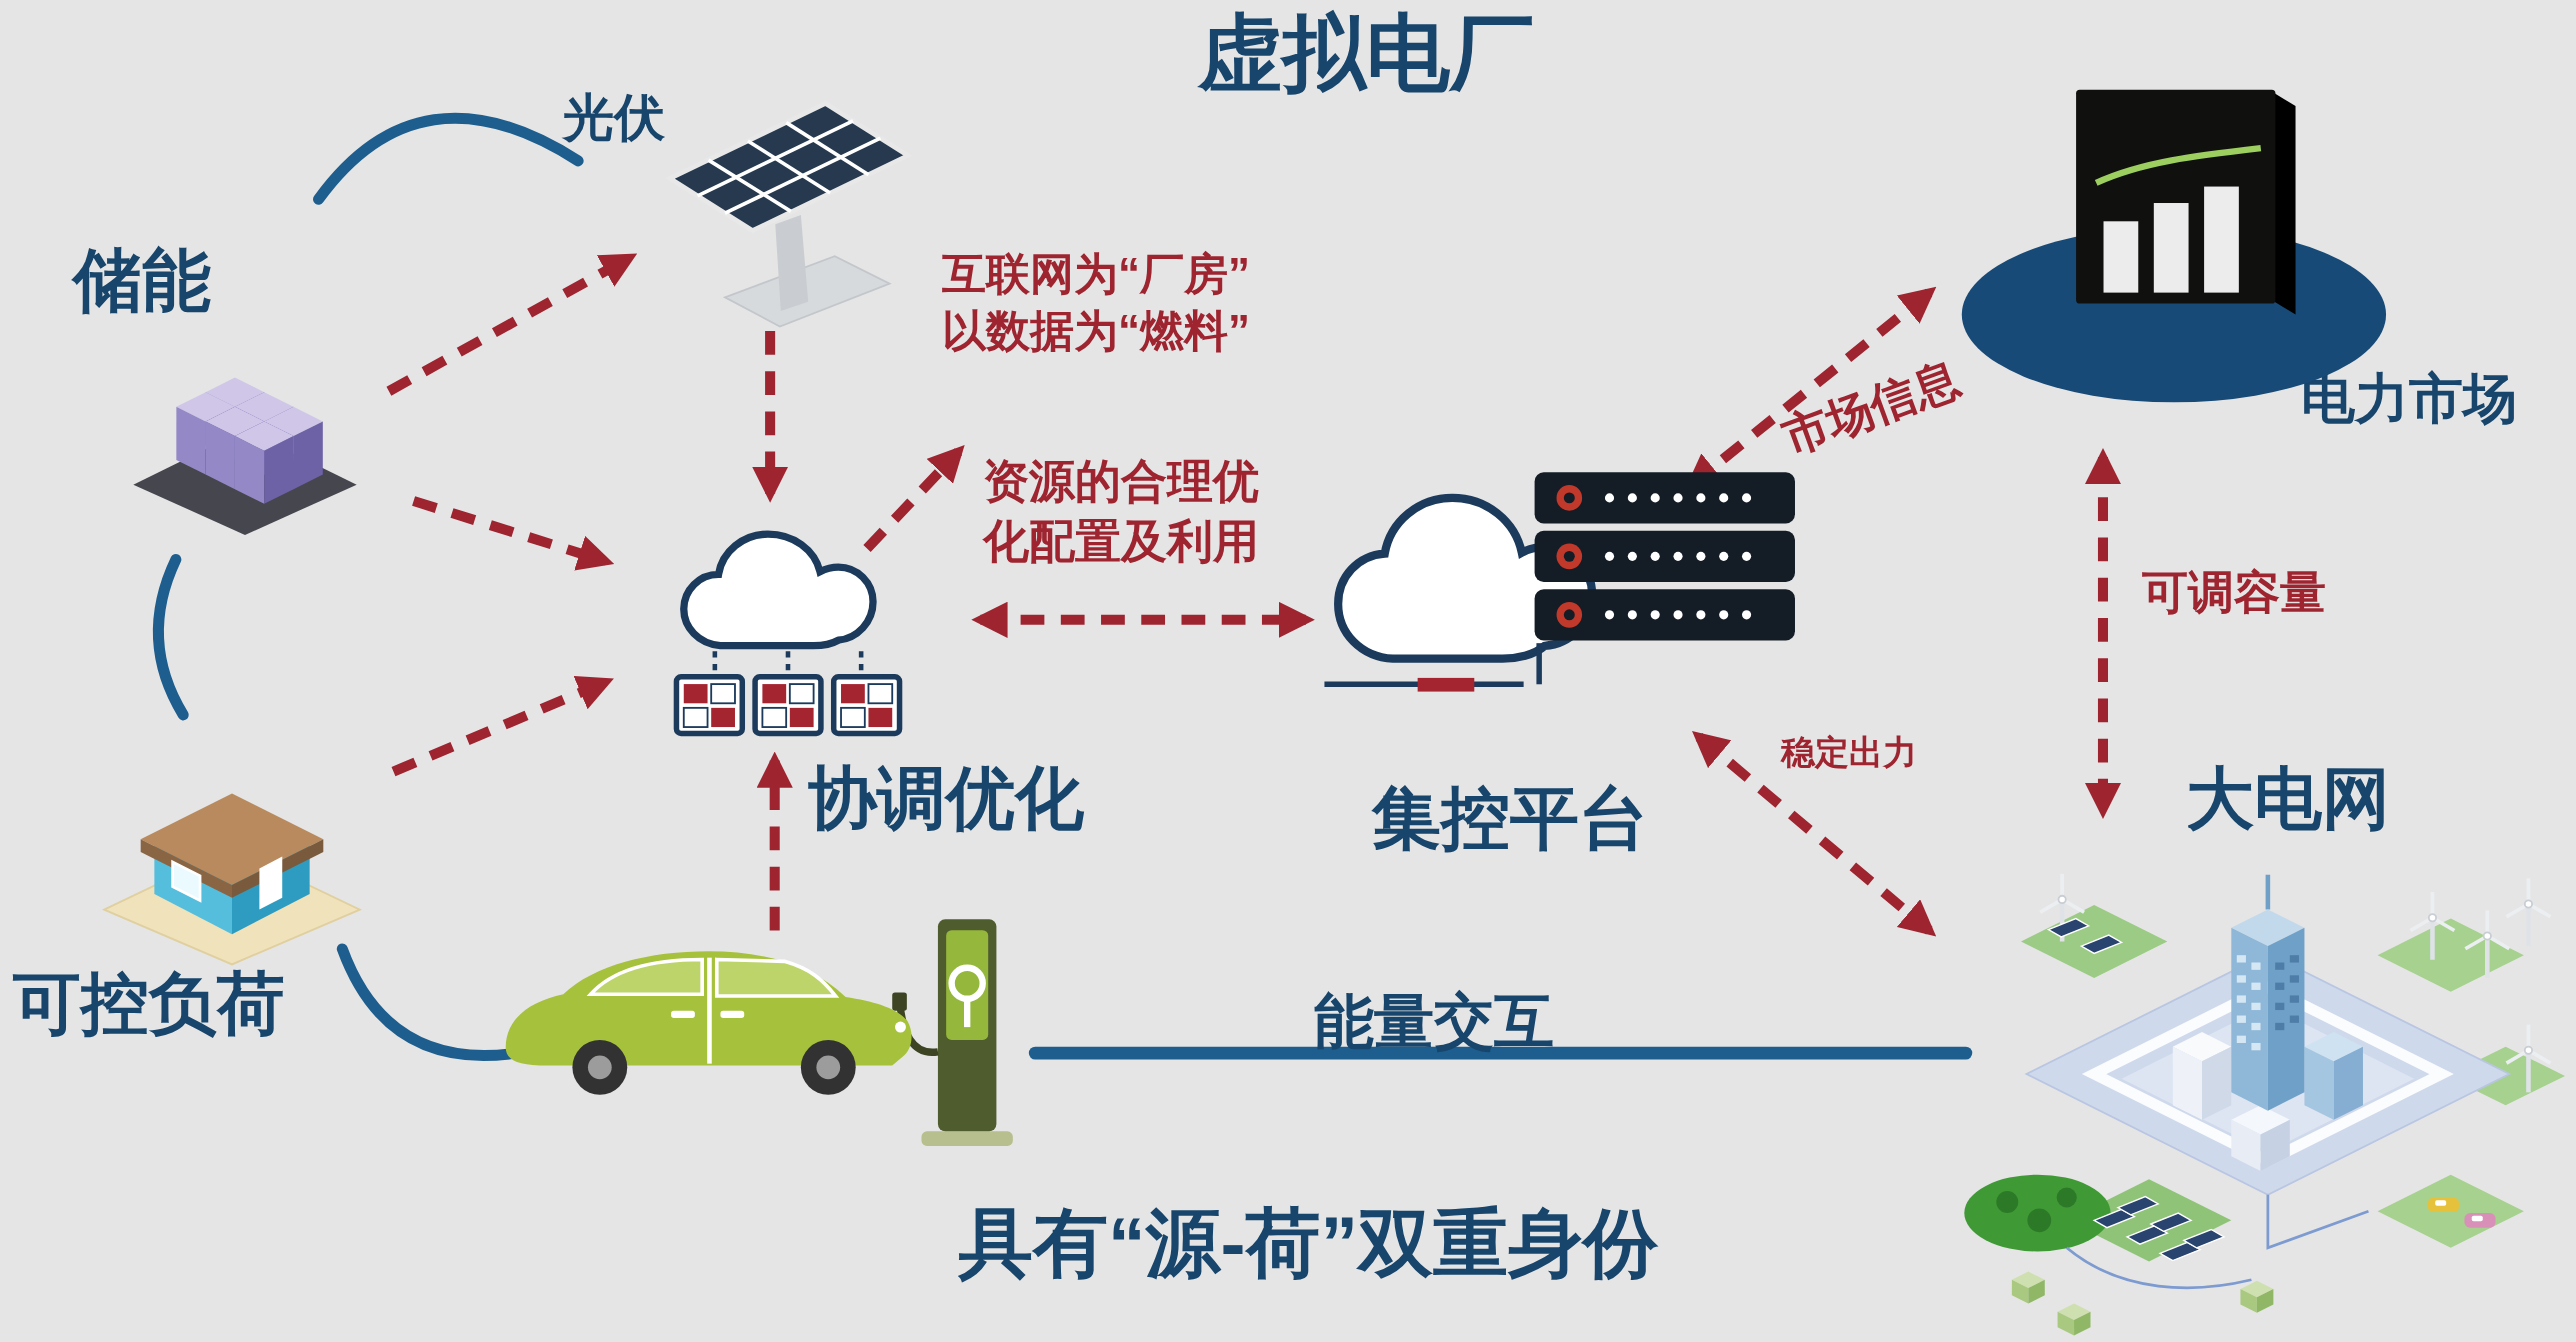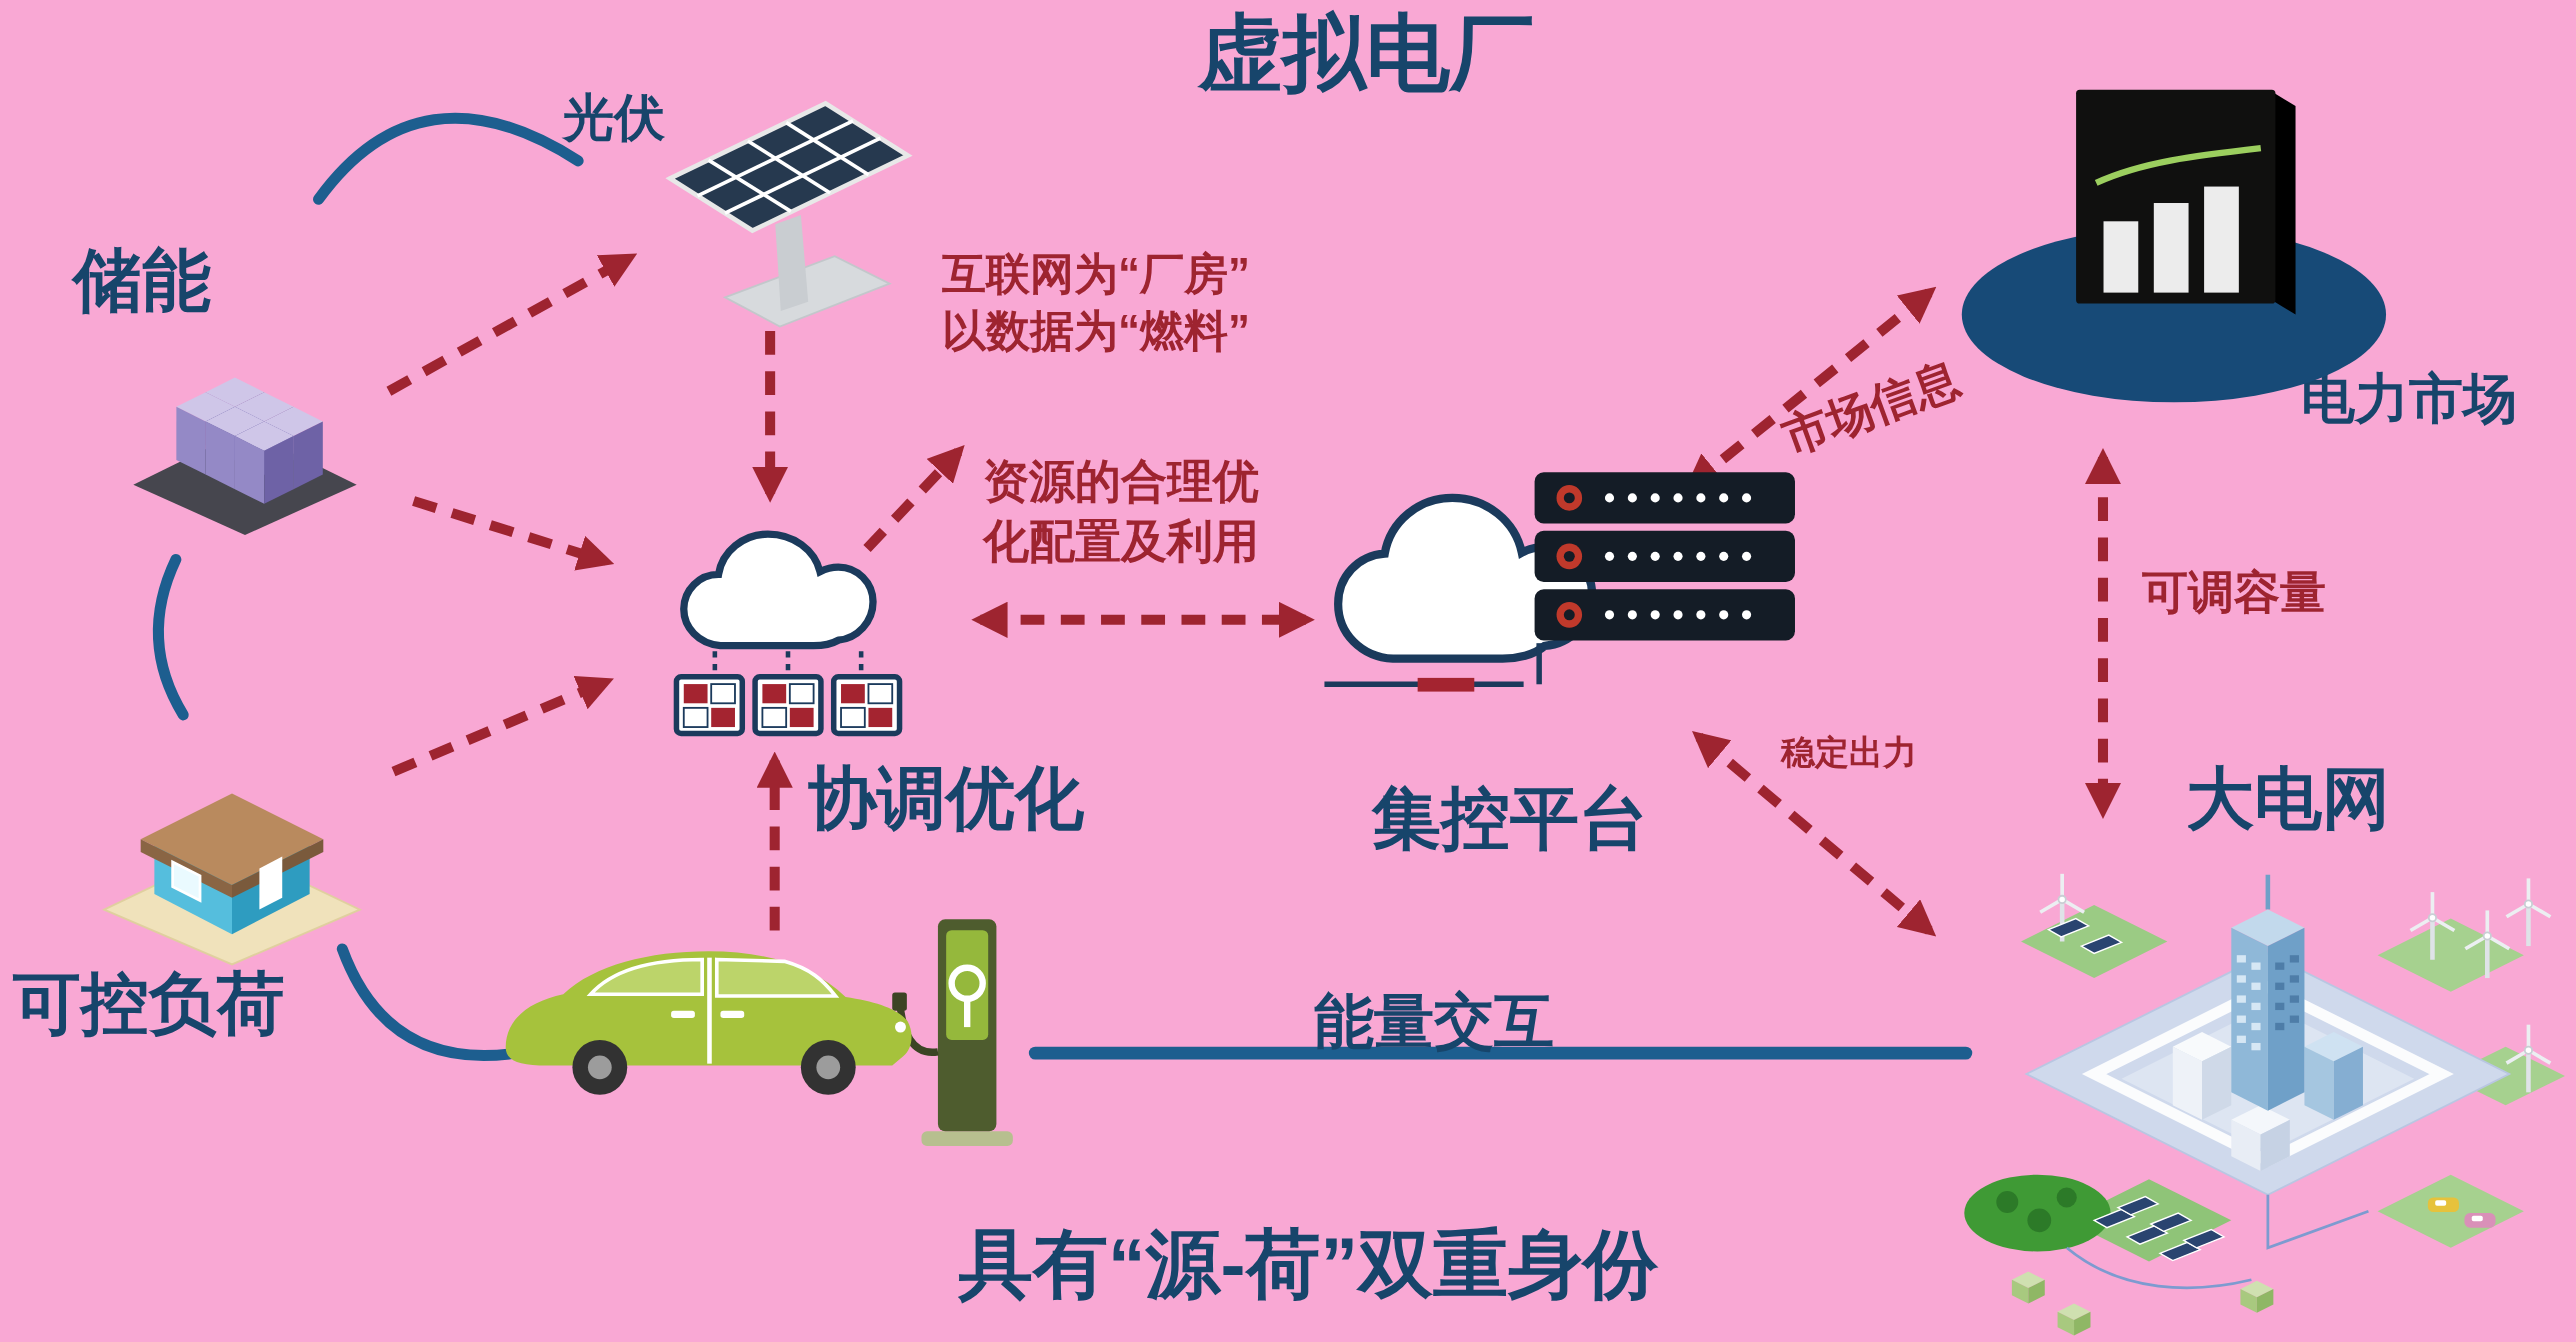--- a/index.html
+++ b/index.html
@@ -1,21 +1,21 @@
 <!DOCTYPE html>
 <html style="font-size:14.6px"><head>
 <meta charset="utf-8">
 <style>
   html,body{margin:0;padding:0;background:#ffffff;}
   .canvas{
     position:relative;
     width:2576px;height:1342px;
     overflow:hidden;
     font-family:"Liberation Sans","DejaVu Sans",sans-serif;
-    background:#f9a8d4;
+    background:#e5e5e5;
   }
   .overlay{position:absolute;left:0;top:0;width:2576px;height:1342px;}
   .icon{position:absolute;}
   .icon svg{width:100%;height:100%;display:block;}
   .label{
     position:absolute;font-weight:bold;color:#17456b;
     white-space:nowrap;line-height:1.1;
   }
   .note{
     position:absolute;font-weight:bold;color:#9e2430;
@@ -32,21 +32,21 @@
   .lbl-platform{left:1372px;top:761px;font-size:69px;margin-top:20px;}
   .lbl-market{left:2301px;top:369px;font-size:54px;}
   .lbl-grid{left:2154px;top:761px;font-size:68px;margin-left:32px;}
 
   .note-internet{left:942px;top:245px;font-size:44px;}
   .note-resource{left:983px;top:452px;font-size:46px;}
   .note-market-info{left:1785px;top:410px;font-size:46px;transform:rotate(-20deg);transform-origin:left center;}
   .note-capacity{left:2142px;top:563px;font-size:46px;}
   .note-stable{left:1781px;top:730px;font-size:34px;}
   .note-energy{left:1314px;top:982px;font-size:60px;}
-  .note-dual{left:958px;top:1194px;font-size:75px;margin-top:21px;}
+  .note-dual{left:958px;top:1194px;font-size:75px;}
 
   .icon-pv{left:638px;top:87px;width:302px;height:256px;}
   .icon-storage{left:126px;top:327px;width:238px;height:210px;}
   .icon-load{left:95px;top:739px;width:274px;height:227px;}
   .icon-charger{left:492px;top:910px;width:530px;height:247px;}
   .icon-coord{left:660px;top:501px;width:256px;height:240px;}
   .icon-platform{left:1315px;top:465px;width:494px;height:254px;}
   .icon-market{left:1959px;top:75px;width:439px;height:331px;}
   .icon-grid{left:1957px;top:818px;width:619px;height:524px;}
 </style>

